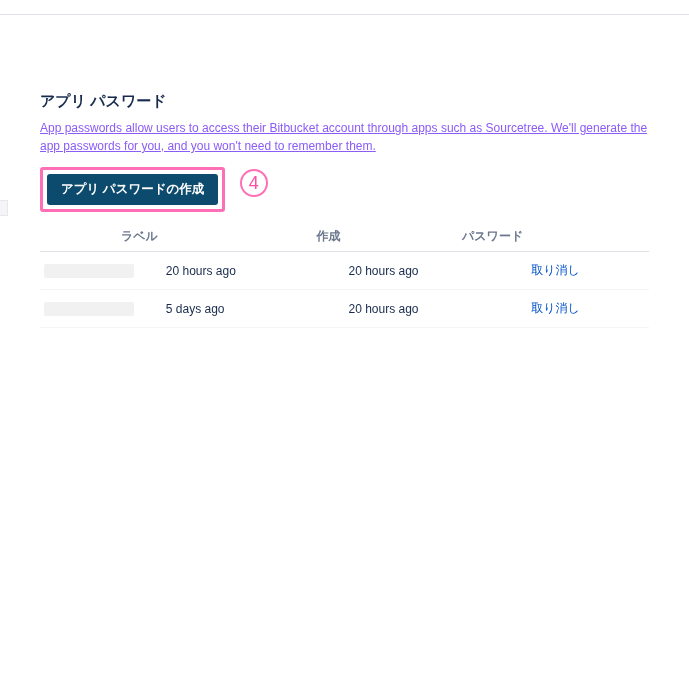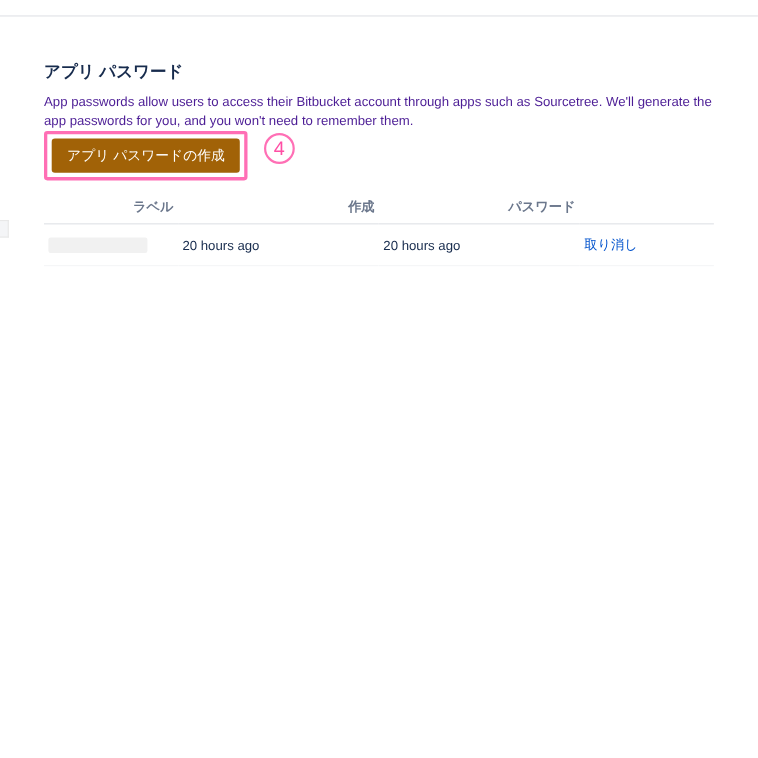--- a/index.html
+++ b/index.html
@@ -16,48 +16,49 @@
     }
     .top-border {
       width: 100%;
       height: 1px;
       background: #dfe1e6;
       position: absolute;
       top: 14px;
       left: 0;
     }
     .content {
-      padding: 56px 40px 0 40px;
+      padding: 92px 40px 0 40px;
     }
     .page-title {
       font-size: 15px;
       font-weight: 600;
       color: #172b4d;
       margin-bottom: 8px;
     }
     .description {
       font-size: 12px;
-      color: #4c1d95;
+      color: #8b5cf6;
       line-height: 1.5;
-      margin-bottom: 0;
+      margin-bottom: 12px;
+      text-decoration: underline;
     }
     .button-container {
       display: inline-block;
       border: 3px solid #ff6fb5;
       padding: 4px;
       border-radius: 3px;
       margin-bottom: 10px;
     }
     .create-button {
-      background: #a16207;
+      background: #0c4a6e;
       color: #ffffff;
       border: none;
       padding: 7px 14px;
       font-size: 12.5px;
-      font-weight: 400;
+      font-weight: 700;
       cursor: pointer;
       border-radius: 3px;
     }
     .annotation {
       display: inline-block;
       vertical-align: middle;
       margin-left: 10px;
       width: 28px;
       height: 28px;
       border: 2.5px solid #ff6fb5;
@@ -149,15 +150,25 @@
       <tr>
         <td>
           <div class="label-placeholder"></div>
         </td>
         <td>20 hours ago</td>
         <td>20 hours ago</td>
         <td>
           <a class="revoke-link">取り消し</a>
         </td>
       </tr>
+      <tr>
+        <td>
+          <div class="label-placeholder"></div>
+        </td>
+        <td>5 days ago</td>
+        <td>20 hours ago</td>
+        <td>
+          <a class="revoke-link">取り消し</a>
+        </td>
+      </tr>
     </tbody>
   </table>
 </div>
 
 </body></html>

